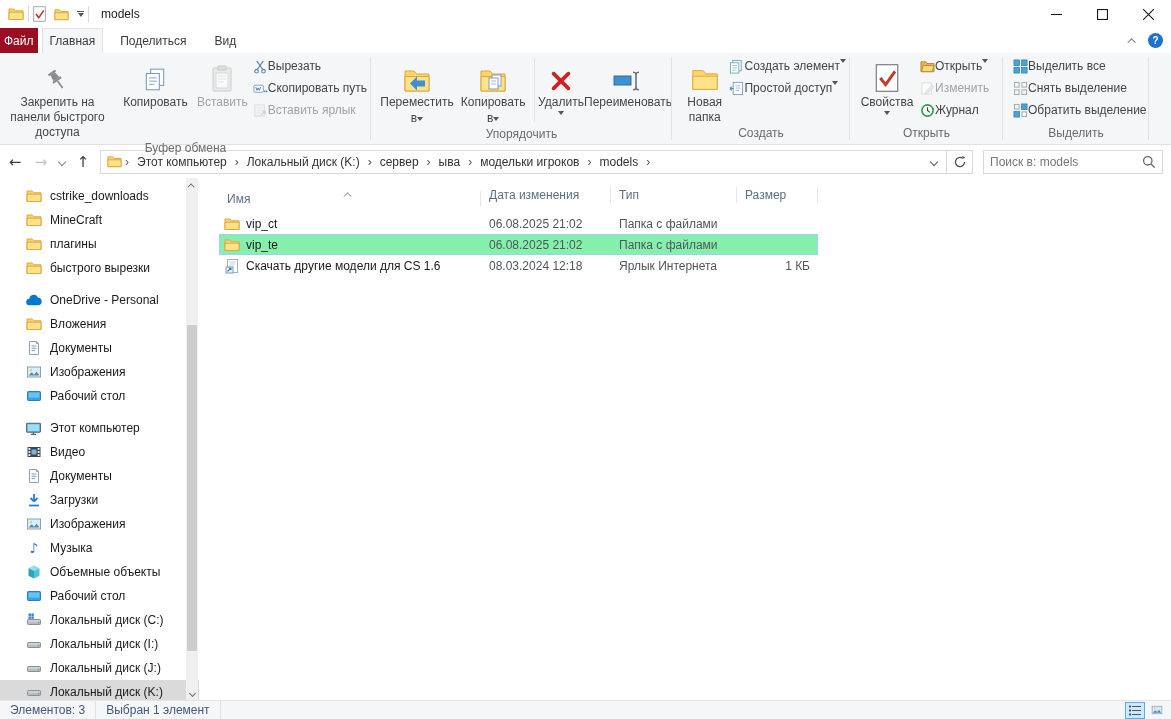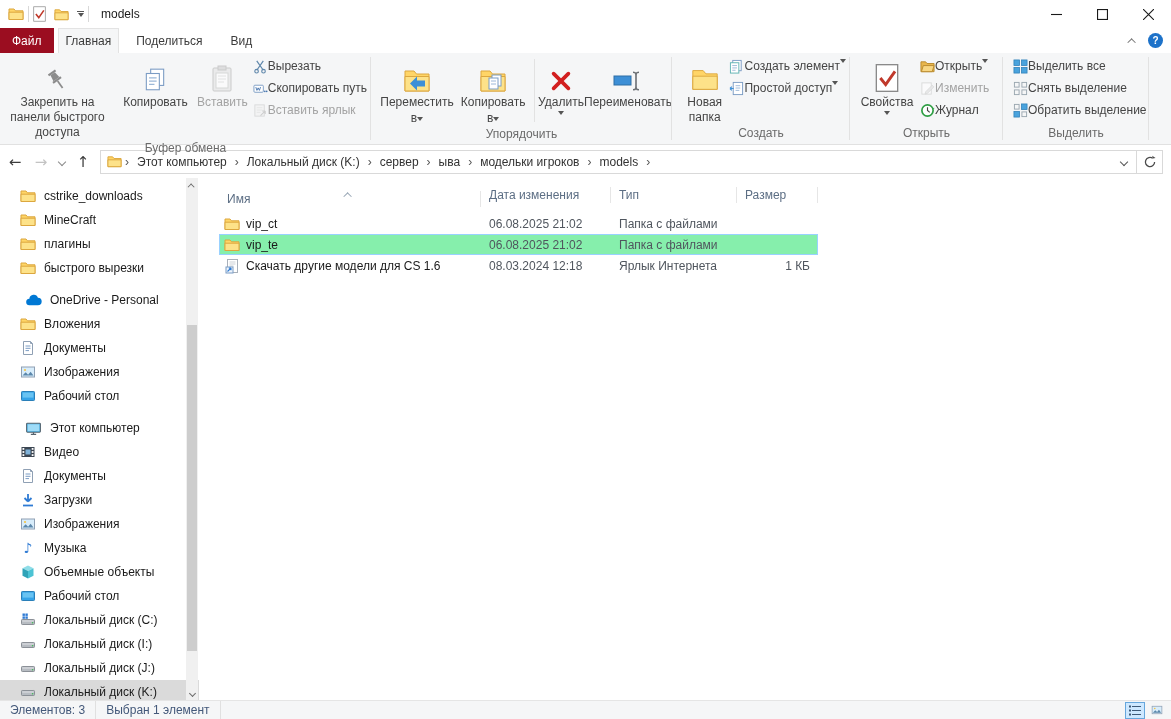--- a/index.html
+++ b/index.html
@@ -18,21 +18,21 @@
   .wincaps { margin-left:auto; display:flex; height:28px; }
   .wincap { width:46px; display:flex; align-items:center; justify-content:center; }
   .qat-caret { display:flex; flex-direction:column; align-items:center; gap:1px; }
   .qat-caret .bar { width:7px; height:1px; background:#555; }
 
   .tri { width:0; height:0; border-left:3.5px solid transparent; border-right:3.5px solid transparent; border-top:4px solid #555; display:inline-block; }
 
   
   .tabbar { height:25px; display:flex; align-items:stretch; position:relative; background:#fff; }
   .tab { padding:0 7px; display:flex; align-items:center; color:#3b3b3b; }
-  .tab-file { background:#9b0d20; color:#fff; padding:0 12px; }
+  .tab-file { background:#9b0d20; color:#fff; padding:0 4px; }
   .tab-active { background:#f5f6f7; border:1px solid #e3e3e3; border-bottom:none; }
   .tabbar-right { position:absolute; right:8px; top:0; height:25px; display:flex; align-items:center; gap:12px; }
   .chev { display:inline-block; width:6px; height:6px; border-left:1px solid #777; border-top:1px solid #777; }
   .chev-up { transform:rotate(45deg) translateY(2px); }
   .chev-down-thin { transform:rotate(225deg); }
   .help-btn { width:15px; height:15px; border-radius:50%; background:#1d72c9; color:#fff; font-size:10px; font-weight:bold; display:flex; align-items:center; justify-content:center; }
 
   
   .ribbon { height:92px; background:#f5f6f7; border-bottom:1px solid #e1e1e1; display:flex; }
   .rgroup { position:relative; display:flex; flex-direction:column; flex:none; }
@@ -61,21 +61,21 @@
   .addr-tail { margin-left:auto; display:flex; align-items:center; }
   .addr-btn { width:24px; height:22px; display:flex; align-items:center; justify-content:center; }
   .refreshbox { width:26px; height:24px; border:1px solid #d9d9d9; border-left:none; background:#fff; display:flex; align-items:center; justify-content:center; }
   .searchbox { width:180px; height:24px; border:1px solid #d9d9d9; background:#fff; display:flex; align-items:center; margin-left:10px; padding:0 6px; }
   .searchbox input { border:none; outline:none; flex:1; font-family:inherit; font-size:12px; color:#333; min-width:0; }
   .searchbox input::placeholder { color:#777; opacity:1; }
 
   
   .main { position:absolute; top:178px; left:0; right:0; bottom:19px; display:flex; overflow:hidden; }
   .sidebar { width:199px; flex:none; position:relative; padding-top:6px; overflow:hidden; }
-  .sideitem { height:24px; display:flex; align-items:center; gap:8px; padding-left:20px; white-space:nowrap; color:#1a1a1a; }
+  .sideitem { height:24px; display:flex; align-items:center; gap:8px; padding-left:26px; white-space:nowrap; color:#1a1a1a; }
   .sideitem.lvl0 { padding-left:25px; }
   .sideitem.sel { background:#dadada; }
   .sgap { height:8px; }
   .note-glyph { color:#2f7bd4; font-family:"DejaVu Sans",sans-serif; font-size:14px; width:16px; text-align:center; }
   .sscroll { position:absolute; top:0; right:1px; bottom:0; width:12px; background:#f0f0f0; }
   .sscroll .sarrow { position:absolute; left:0; width:12px; height:14px; display:flex; align-items:center; justify-content:center; }
   .sscroll .thumb { position:absolute; left:1px; width:10px; top:147px; height:326px; background:#cdcdcd; }
 
   .filearea { flex:1; padding-left:20px; padding-top:2px; position:relative; }
   .cols { display:flex; height:30px; align-items:center; color:#5c6e84; }
@@ -628,20 +628,28 @@
         <span class="addr-btn">
             <span class="chev chev-down-thin" style="border-color:#555"></span>
           </span>
       </span>
     </div>
     <span class="refreshbox">
         <svg width="14" height="14">
           <use href="#sym-refresh"></use>
         </svg>
       </span>
+    <div class="searchbox">
+      <input type="text" placeholder="Поиск в: models" style="">
+      <span class="ico">
+          <svg width="14" height="14">
+            <use href="#sym-search"></use>
+          </svg>
+        </span>
+    </div>
   </div>
 
   <div class="main">
 
     <div class="sidebar">
       <div class="sideitem">
           <span class="ico">
             <svg width="16" height="16">
               <use href="#sym-folder"></use>
             </svg>

